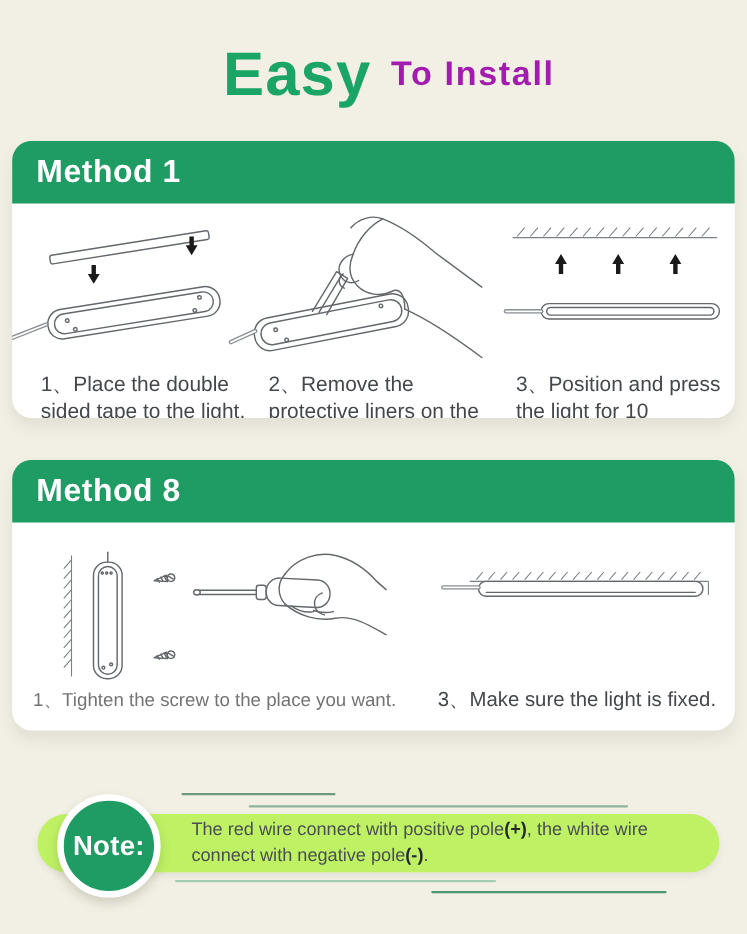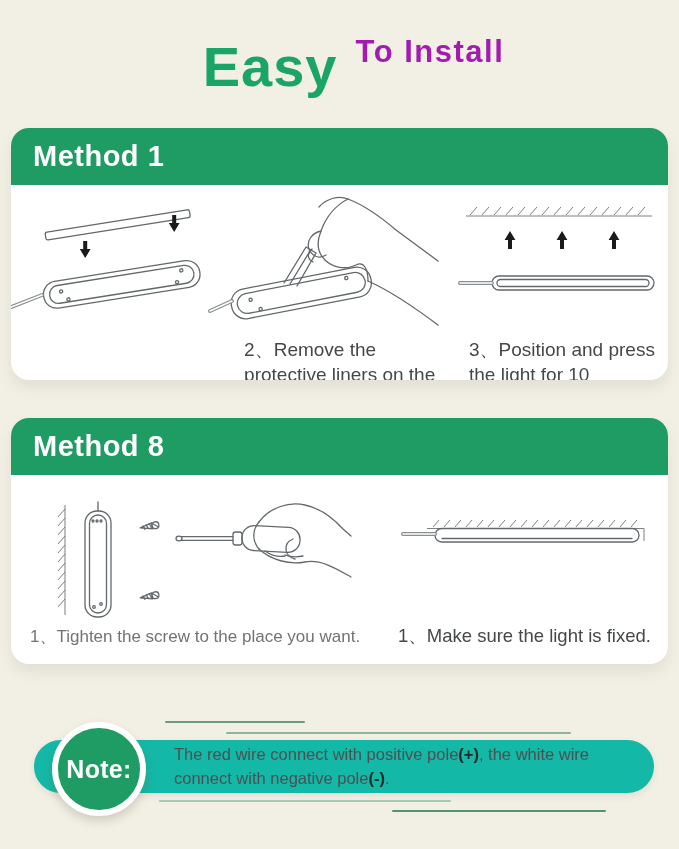--- a/index.html
+++ b/index.html
@@ -5,21 +5,21 @@
   * { margin:0; padding:0; box-sizing:border-box; }
   html,body { width:679px; }
   body {
     font-family:"Liberation Sans", sans-serif;
     background:#f2efe5;
   }
   .page { position:relative; width:679px; height:849px; background:#f2efe5; overflow:hidden; }
 
   
   .title-row { position:absolute; top:34px; left:0; width:100%;
-    display:flex; justify-content:center; align-items:flex-start; gap:18px;padding-left:28px; }
+    display:flex; justify-content:center; align-items:center; gap:18px;padding-left:28px; }
   .title-main { font-size:56px; font-weight:800; color:#1aa566; letter-spacing:1px; }
   .title-sub  { font-size:31px; font-weight:800; color:#a21caf; letter-spacing:1.5px; }
 
   
   .method-card { position:absolute; left:11px; width:657px; background:#fff;
     border-radius:18px; box-shadow:0 8px 14px rgba(90,85,60,.10); overflow:hidden; }
   .card1 { top:128px; height:252px; }
   .card2 { top:418px; height:246px; }
   .method-header { height:57px; background:#1e9c63; display:flex; align-items:center; padding-left:22px; }
   .method-header h2 { color:#ffffff; font-size:29px; font-weight:800; letter-spacing:.5px; }
@@ -43,21 +43,21 @@
   .m2-captions { height:24px; }
 
   
   .deco-line { position:absolute; height:2px; border-radius:1px; }
   .lineA { left:165px; top:721px; width:140px; background:#6d9a83; }
   .lineB { left:226px; top:732px; width:345px; background:#8fb39e; }
   .lineC { left:159px; top:800px; width:292px; background:#a8cdb6; }
   .lineD { left:392px; top:810px; width:214px; background:#4e9671; }
 
   .note-pill { position:absolute; left:34px; top:740px; width:620px; height:53px;
-    background:#14b8a6; border-radius:27px; box-shadow:0 3px 7px rgba(90,85,60,.10);
+    background:#bef264; border-radius:27px; box-shadow:0 3px 7px rgba(90,85,60,.10);
     display:flex; align-items:center; z-index:2; }
   .note-text { padding-left:140px; padding-right:14px; font-size:16.5px; color:#4b4f52; line-height:1.45; }
   .note-text b { color:#26292b; font-weight:700; }
 
   .note-circle { position:absolute; left:52px; top:722px; width:94px; height:94px;
     background:#1e9c63; border:6px solid #ffffff; border-radius:50%;
     box-shadow:0 5px 10px rgba(90,85,60,.22);
     display:flex; align-items:center; justify-content:center; z-index:3; }
   .note-circle span { color:#ffffff; font-size:25px; font-weight:800; letter-spacing:.3px; }
 
@@ -95,20 +95,21 @@
                 <circle cx="162" cy="89" r="1.6"></circle>
               <circle cx="46" cy="100" r="1.6"></circle>
                 <circle cx="156" cy="100" r="1.6"></circle>
             </g>
             <path d="M21 104 L-12 117" stroke="#888e91" stroke-width="4"></path>
             <path d="M21 104 L-12 117" stroke="#ffffff" stroke-width="1.6"></path>
           </g>
           <path class="arr" d="M62.2 50 h4 v8 h3.4 l-5.4 9 -5.4 -9 h3.4 z"></path>
           <path class="arr" d="M151.2 24 h4 v8 h3.4 l-5.4 9 -5.4 -9 h3.4 z"></path>
         </svg>
+        <p class="caption">1、Place the double sided tape to the light.</p>
       </div>
 
       <div class="step3-col col-b">
         <svg class="illo" width="212" height="142" viewBox="0 0 212 142">
           <g class="sk">
             <g transform="rotate(-11 80 100)">
               <rect x="4" y="86" width="142" height="30" rx="14"></rect>
               <rect x="10" y="91" width="130" height="20" rx="10"></rect>
               <circle cx="24" cy="98" r="1.6"></circle>
                 <circle cx="32" cy="109" r="1.6"></circle>
@@ -206,21 +207,21 @@
           <g class="sk">
             <rect x="36" y="17.5" width="204" height="13.5" rx="6.7"></rect>
             <path d="M43 27.5 H233"></path>
             <path d="M4 23 H36" stroke="#888e91" stroke-width="4"></path>
             <path d="M4 23 H36" stroke="#ffffff" stroke-width="1.6"></path>
           </g>
         </svg>
       </div>
       <div class="m2-captions">
         <span class="m2-cap1">1、Tighten the screw to the place you want.</span>
-        <span class="m2-cap2">1、Make sure the light is fixed.</span>
+        <span class="m2-cap2">3、Make sure the light is fixed.</span>
       </div>
     </div>
   </section>
 
   <div class="deco-line lineA"></div>
   <div class="deco-line lineB"></div>
   <div class="deco-line lineC"></div>
   <div class="deco-line lineD"></div>
 
   <div class="note-pill">

